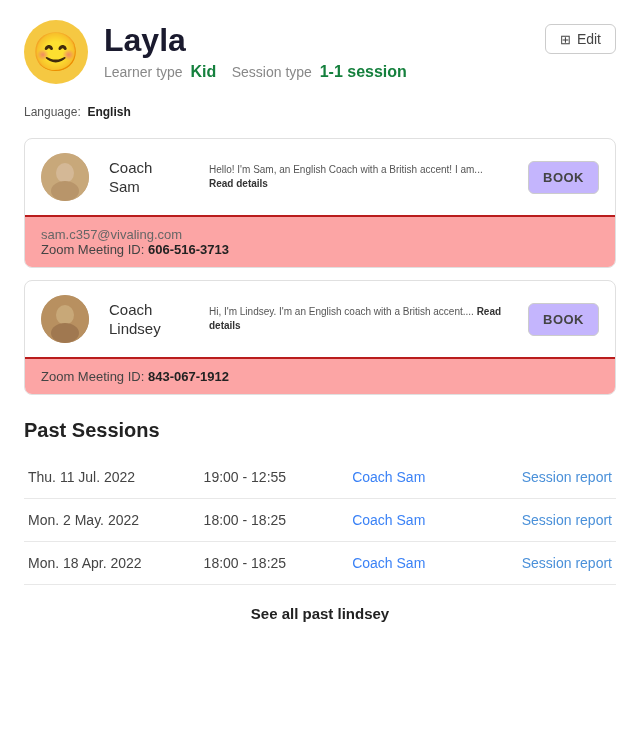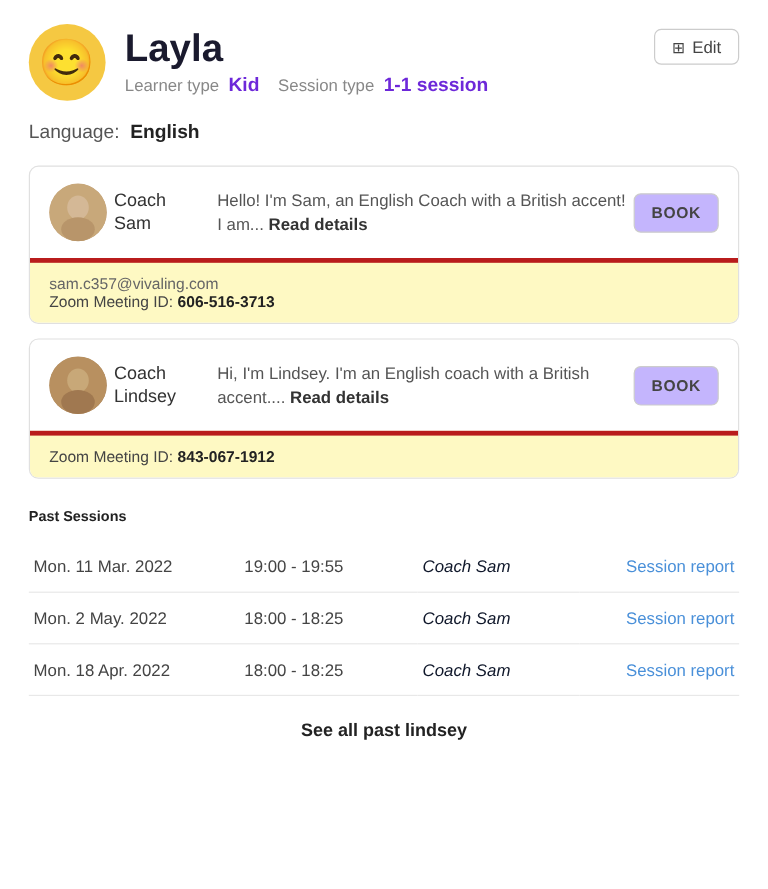--- a/index.html
+++ b/index.html
@@ -48,21 +48,21 @@
       color: #1a1a2e;
       line-height: 1.1;
     }
     .header-meta {
       font-size: 14px;
       color: #888;
       margin-top: 4px;
     }
     .header-meta strong {
       font-weight: 600;
-      color: #6d28d9;
+      color: #15803d;
       font-size: 16px;
     }
     .edit-button {
       display: flex;
       align-items: center;
       gap: 6px;
       border: 1.5px solid #ccc;
       border-radius: 6px;
       padding: 6px 14px;
       font-size: 14px;
@@ -71,40 +71,40 @@
       cursor: pointer;
       white-space: nowrap;
       margin-top: 4px;
     }
 
     
     .language-section {
       margin-bottom: 18px;
     }
     .language-label {
-      font-size: 16px;
+      font-size: 12px;
       color: #555;
     }
     .language-label strong {
       color: #222;
       font-weight: 700;
     }
 
     
     .coach-card {
       border: 1px solid #e0e0e0;
       border-radius: 8px;
       margin-bottom: 12px;
       overflow: hidden;
     }
     .coach-main {
       display: flex;
       align-items: center;
       padding: 14px 16px;
-      gap: 6px;
+      gap: 20px;
     }
     .coach-avatar {
       width: 48px;
       height: 48px;
       border-radius: 50%;
       background: #c8b8a8;
       flex-shrink: 0;
       overflow: hidden;
       display: flex;
       align-items: center;
@@ -122,21 +122,21 @@
       flex-shrink: 0;
       width: 80px;
     }
     .coach-name-block span {
       font-size: 15px;
       color: #333;
       line-height: 1.3;
     }
     .coach-bio {
       flex: 1;
-      font-size: 14px;
+      font-size: 10px;
       color: #555;
       line-height: 1.45;
     }
     .coach-bio .read-details {
       font-weight: 700;
       color: #333;
       text-decoration: none;
       cursor: pointer;
     }
     .book-button {
@@ -147,41 +147,41 @@
       font-weight: 600;
       color: #444;
       background: #c4b5fd;
       cursor: pointer;
       white-space: nowrap;
       letter-spacing: 0.5px;
     }
 
     
     .coach-details {
-      background: #fef9c3;
-      border-top: 4px solid #b91c1c;
+      background: #fca5a5;
+      border-top: 2px solid #b91c1c;
       padding: 10px 16px;
       font-size: 13px;
       color: #666;
     }
     .coach-details .zoom-id {
       font-size: 13px;
       color: #444;
     }
     .coach-details .zoom-id strong {
       font-weight: 700;
       color: #222;
     }
 
     
     .past-sessions-section {
       margin-top: 24px;
     }
     .section-title {
-      font-size: 12px;
+      font-size: 20px;
       font-weight: 700;
       color: #222;
       margin-bottom: 14px;
     }
     .session-table {
       width: 100%;
       border-collapse: collapse;
     }
     .session-row {
       border-bottom: 1px solid #e8e8e8;
@@ -194,23 +194,22 @@
     .session-row td:first-child {
       color: #444;
       font-weight: 400;
       min-width: 130px;
     }
     .session-row td:nth-child(2) {
       color: #444;
       min-width: 110px;
     }
     .session-row td:nth-child(3) {
-      color: #0f172a;
+      color: #3b82f6;
       min-width: 100px;
-      font-style: italic;
     }
     .session-row td:nth-child(4) {
       color: #4a90d9;
       font-weight: 400;
       text-align: right;
     }
 
     
     .see-all-row {
       text-align: center;
@@ -320,22 +319,22 @@
         <strong>843-067-1912</strong>
       </div>
     </div>
   </div>
 
   <div class="past-sessions-section">
     <div class="section-title">Past Sessions</div>
     <table class="session-table">
       <tbody>
         <tr class="session-row">
-          <td>Mon. 11 Mar. 2022</td>
-          <td>19:00 - 19:55</td>
+          <td>Thu. 11 Jul. 2022</td>
+          <td>19:00 - 12:55</td>
           <td>Coach Sam</td>
           <td>
             <a href="#" style="color:#4a90d9; text-decoration:none; cursor:pointer;">Session report</a>
           </td>
         </tr>
         <tr class="session-row">
           <td>Mon. 2 May. 2022</td>
           <td>18:00 - 18:25</td>
           <td>Coach Sam</td>
           <td>

